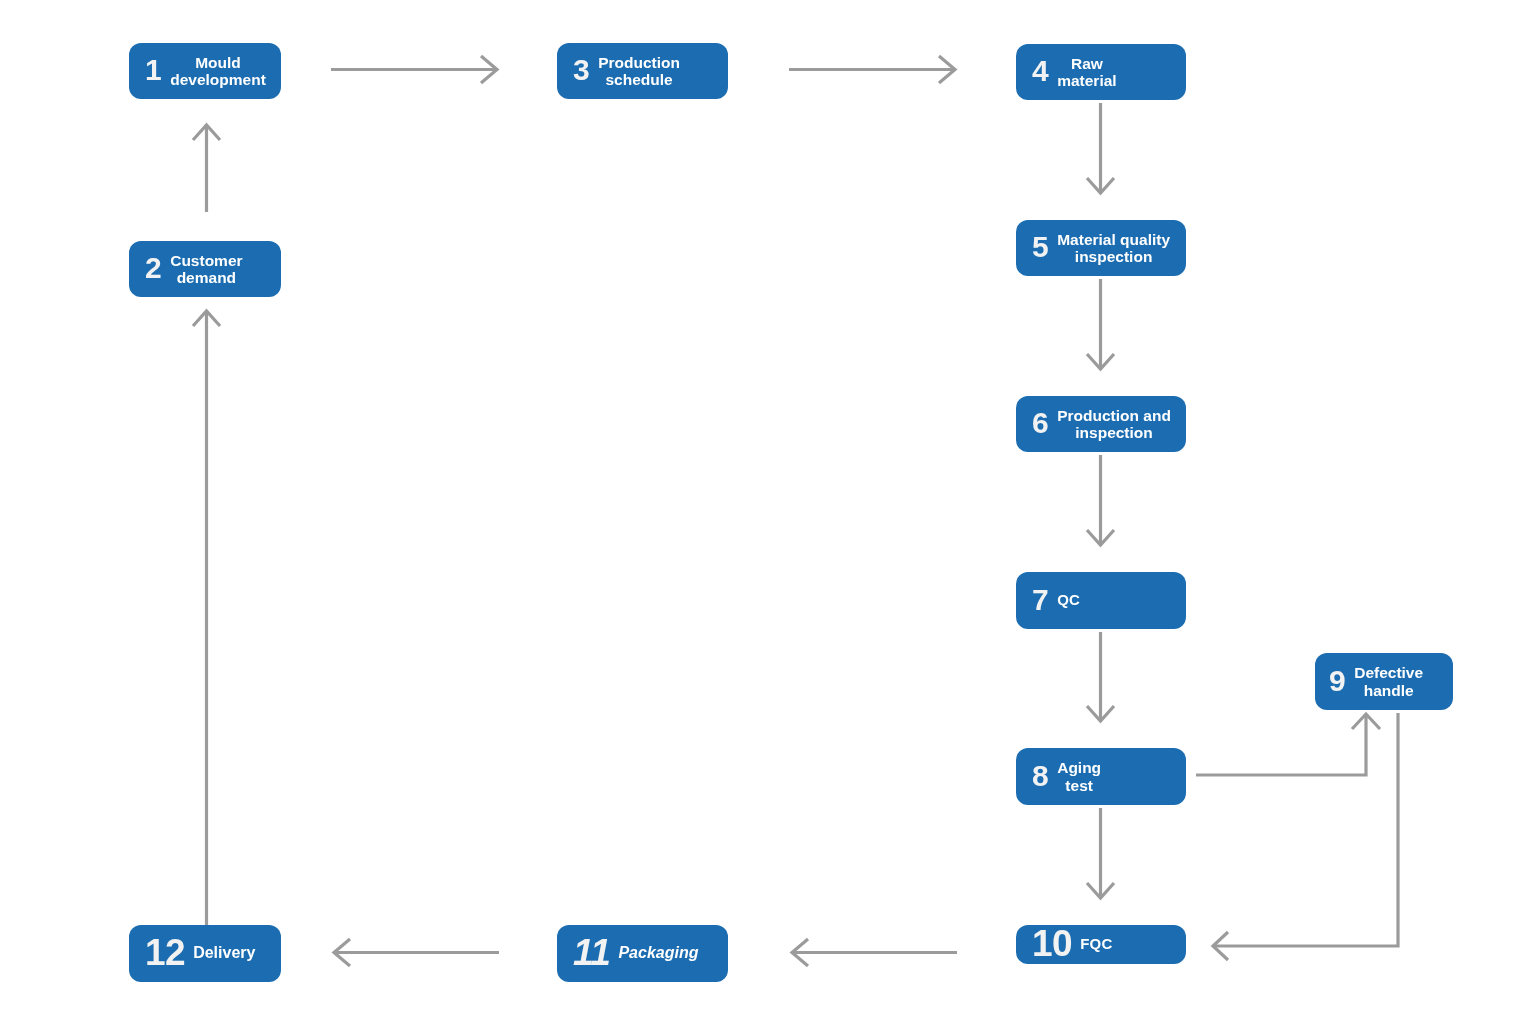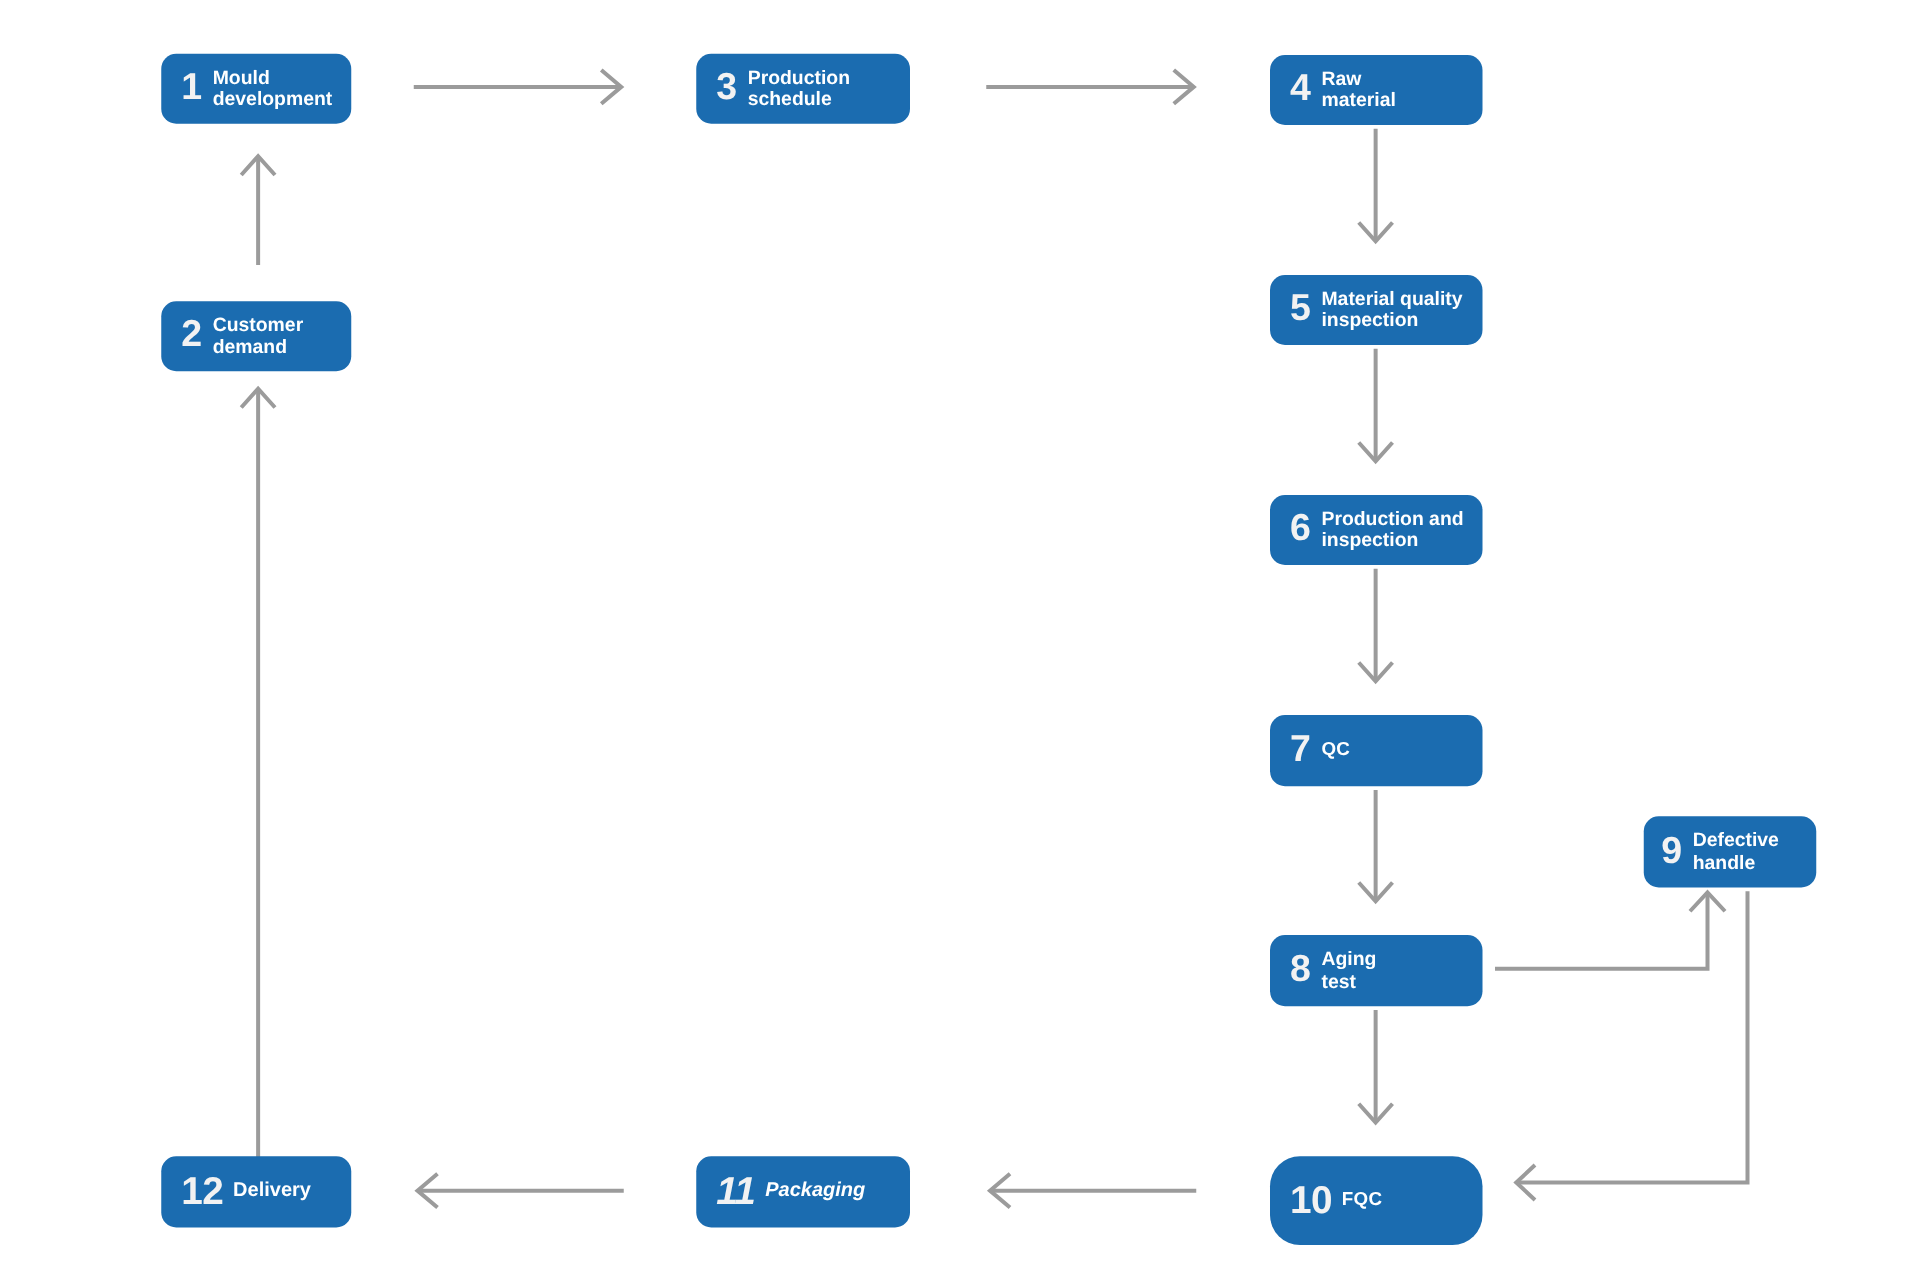--- a/index.html
+++ b/index.html
@@ -43,31 +43,32 @@
     position: relative;
     top: -1px;
   }
   .node .label {
     font-size: 15.5px;
     font-weight: 700;
     line-height: 1.13;
     color: #ffffff;
     white-space: pre-line;
     flex: 0 0 auto;
+    text-align: center;
   }
   
   .node.small-label .label {
     font-size: 16px;
   }
   .node.tiny-label .label {
     font-size: 15px;
     letter-spacing: 0.2px;
   }
   .node.wide-num .num {
-    font-size: 31px;
+    font-size: 37px;
     margin-right: 8px;
   }
 
   
   .conn {
     position: absolute;
     left: 0;
     top: 0;
     width: 1536px;
     height: 1024px;
@@ -198,21 +199,21 @@
     <span class="label">Aging
 test</span>
   </div>
 
   <div class="node" style="left:1315px; top:653px; width:138px; height:57px; padding:0 12px 0 14px;">
     <span class="num">9</span>
     <span class="label">Defective
 handle</span>
   </div>
 
-  <div class="node tiny-label wide-num" style="left:1016px; top:925px; width:170px; height:71px;border-radius:24px;">
+  <div class="node tiny-label wide-num" style="left:1016px; top:925px; width:170px; height:39px;">
     <span class="num">10</span>
     <span class="label">FQC</span>
   </div>
 
   <div class="node small-label wide-num" style="left:557px; top:925px; width:171px; height:57px;font-style:italic;">
     <span class="num">11</span>
     <span class="label">Packaging</span>
   </div>
 
   <div class="node small-label wide-num" style="left:129px; top:925px; width:152px; height:57px;">

